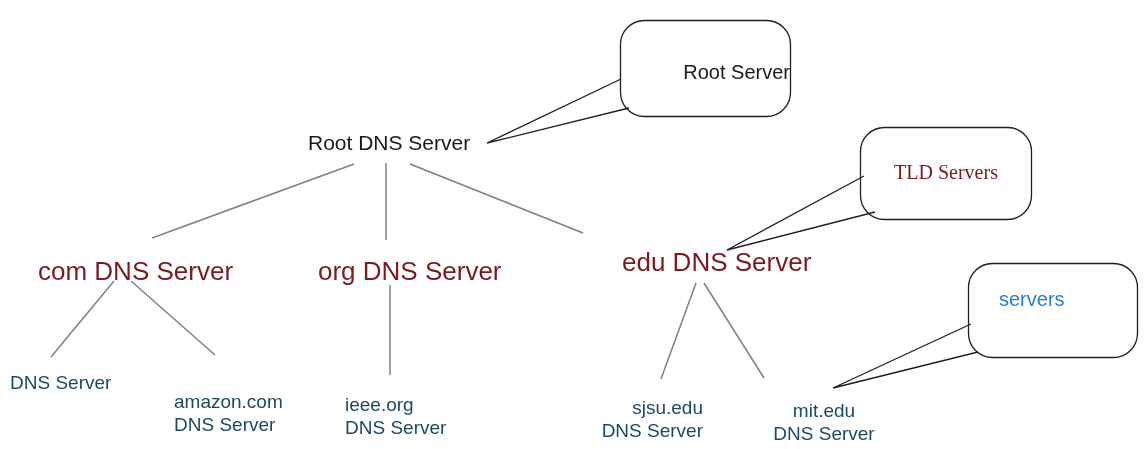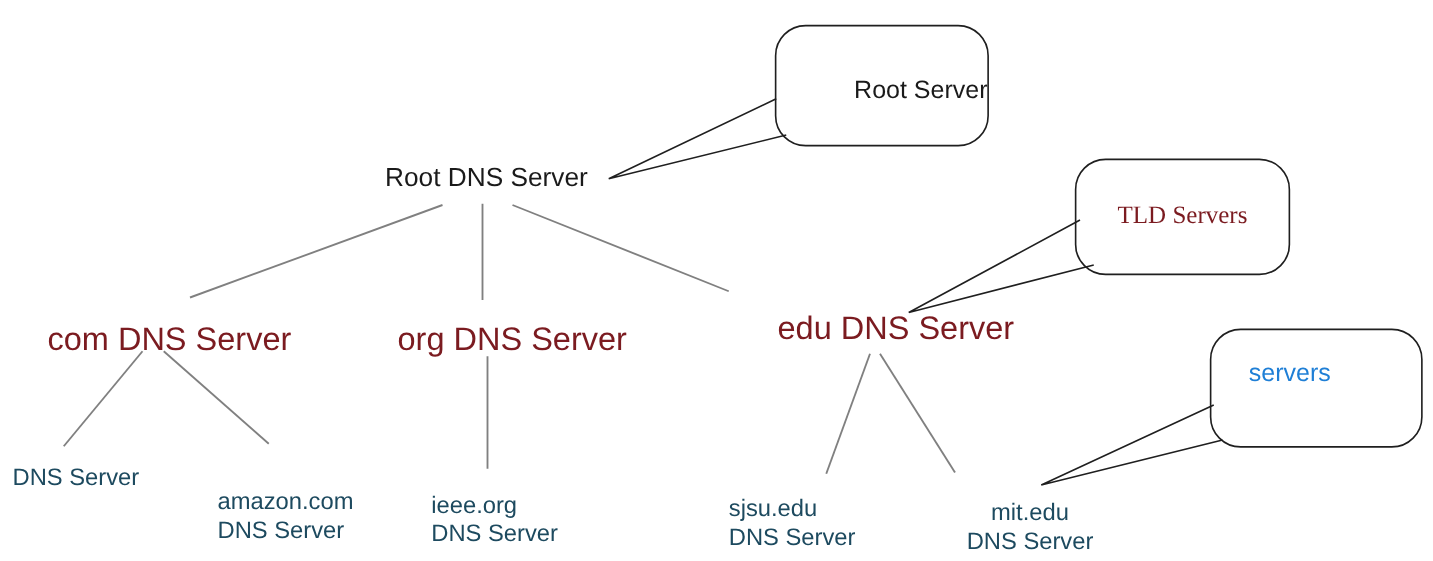--- a/index.html
+++ b/index.html
@@ -14,21 +14,21 @@
   .lbl { position: absolute; white-space: nowrap; }
   .node-root  { left: 308px; top: 131px; font-size: 21px; color: var(--node-black, #1a1a1a); }
   .node-tld   { font-size: 26px; color: var(--tld-red, #7b1b20); }
   .node-com   { left: 38px;  top: 256px; }
   .node-org   { left: 318px; top: 256px; }
   .node-edu   { left: 622px; top: 247px; }
   .node-leaf  { font-size: 19px; line-height: 23px; color: var(--leaf-teal, #1d4a5f); }
   .node-yahoo  { left: 10px;  top: 371px; text-align: left; }
   .node-amazon { left: 174px; top: 374px; text-align: left; margin-top: 16px; }
   .node-ieee   { left: 345px; top: 393px; width: 118px; text-align: left; }
-  .node-sjsu   { left: 583px; top: 396px; width: 120px; text-align: left; }
+  .node-sjsu   { left: 583px; top: 396px; width: 120px; text-align: right; }
   .node-mit    { left: 765px; top: 399px; width: 118px; text-align: center; }
   .callout-lbl { position: absolute; }
   .callout-root-lbl { left: 620px; top: 61px;  width: 170px; text-align: right; font-size: 20px; color: var(--node-black, #1a1a1a); }
   .callout-tld-lbl  { left: 860px; top: 161px; width: 172px; text-align: center; font-size: 20px; color: var(--tld-red, #7b1b20); font-family: Liberation Serif, serif; }
   .callout-auth-lbl { left: 999px; top: 286px; font-size: 20px; line-height: 26px; text-align: left; color: var(--auth-blue, #1f7fd6); }
 </style>
 </head>
 <body>
 
 <div class="stage">

